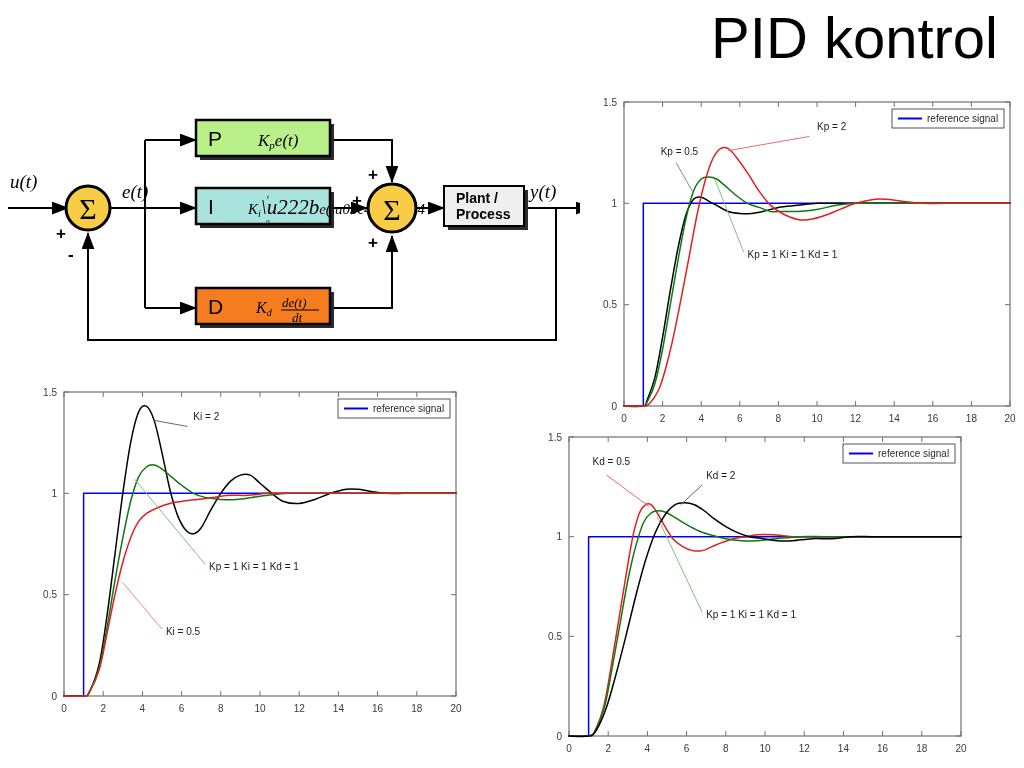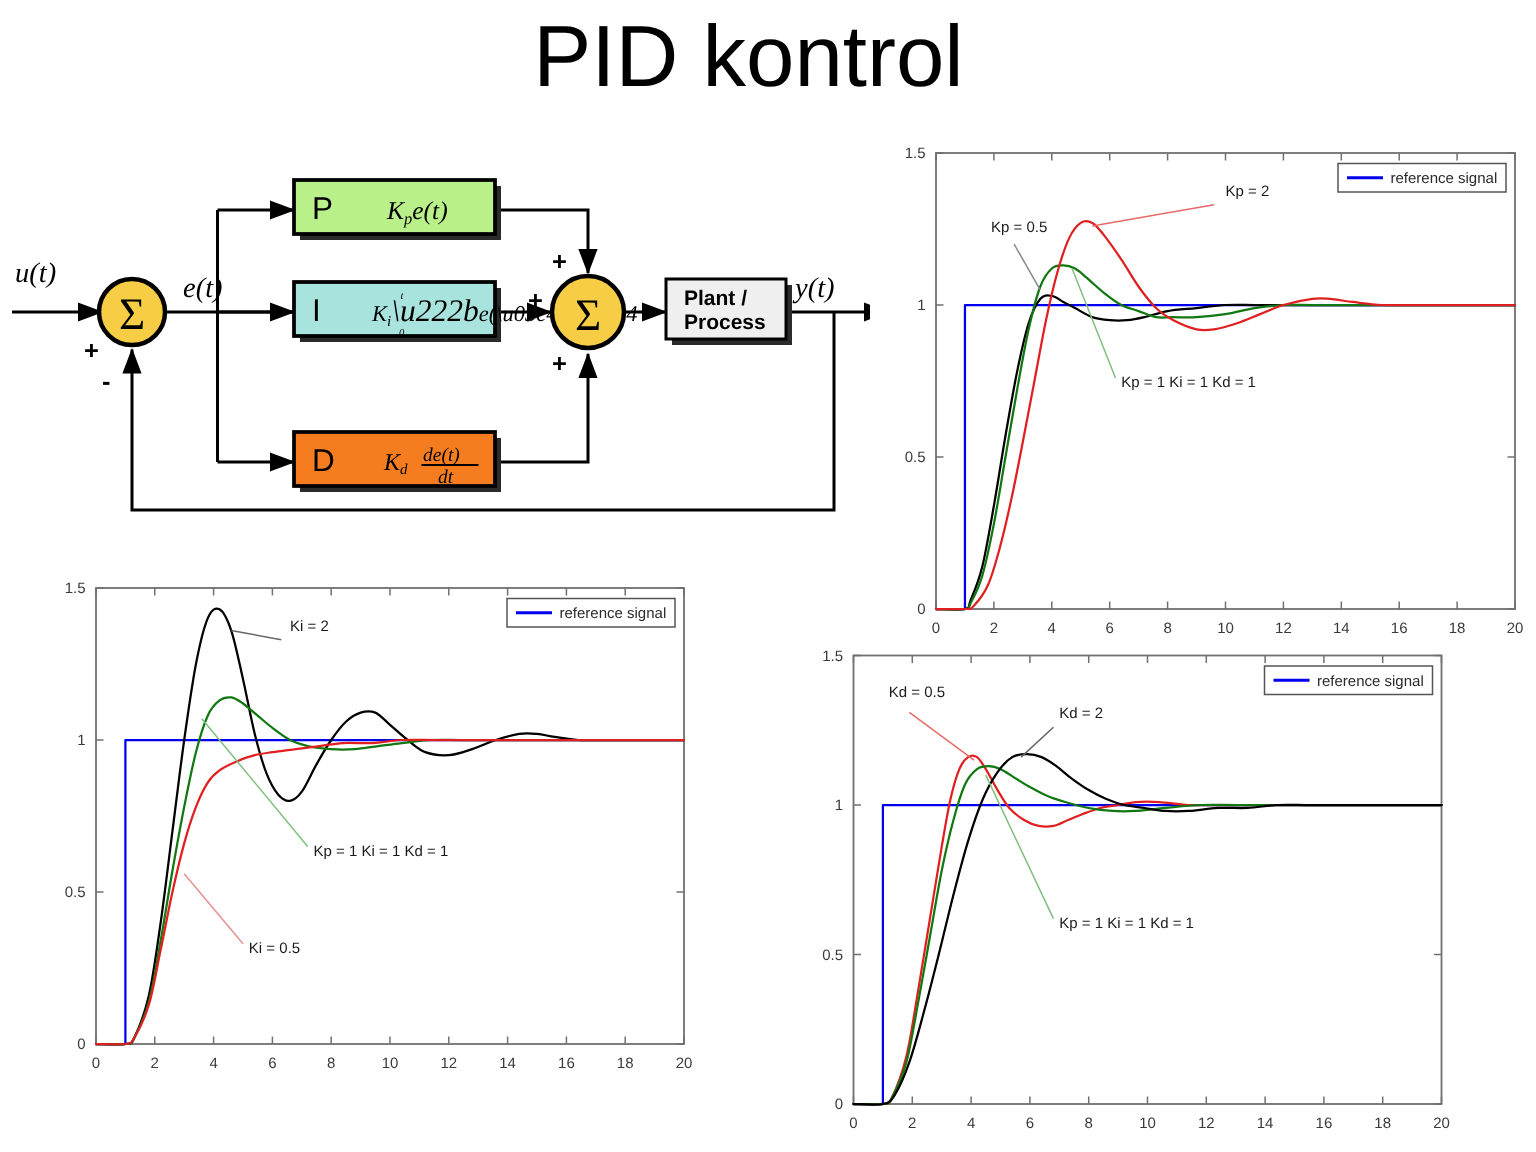--- a/index.html
+++ b/index.html
@@ -14,21 +14,21 @@
     position: relative;
     width: 1024px; height: 768px;
     background: #ffffff;
   }
 
   
   #title {
     position: absolute;
     left: 0; top: 6px;
     width: 998px;
-    text-align: center;
+    text-align: right;
     font-size: 58px;
     line-height: 64px;
     color: #000000;
     font-family: "Liberation Sans", sans-serif;
     font-weight: normal;
     letter-spacing: 0px;
   }
 
   
   #diagram {

